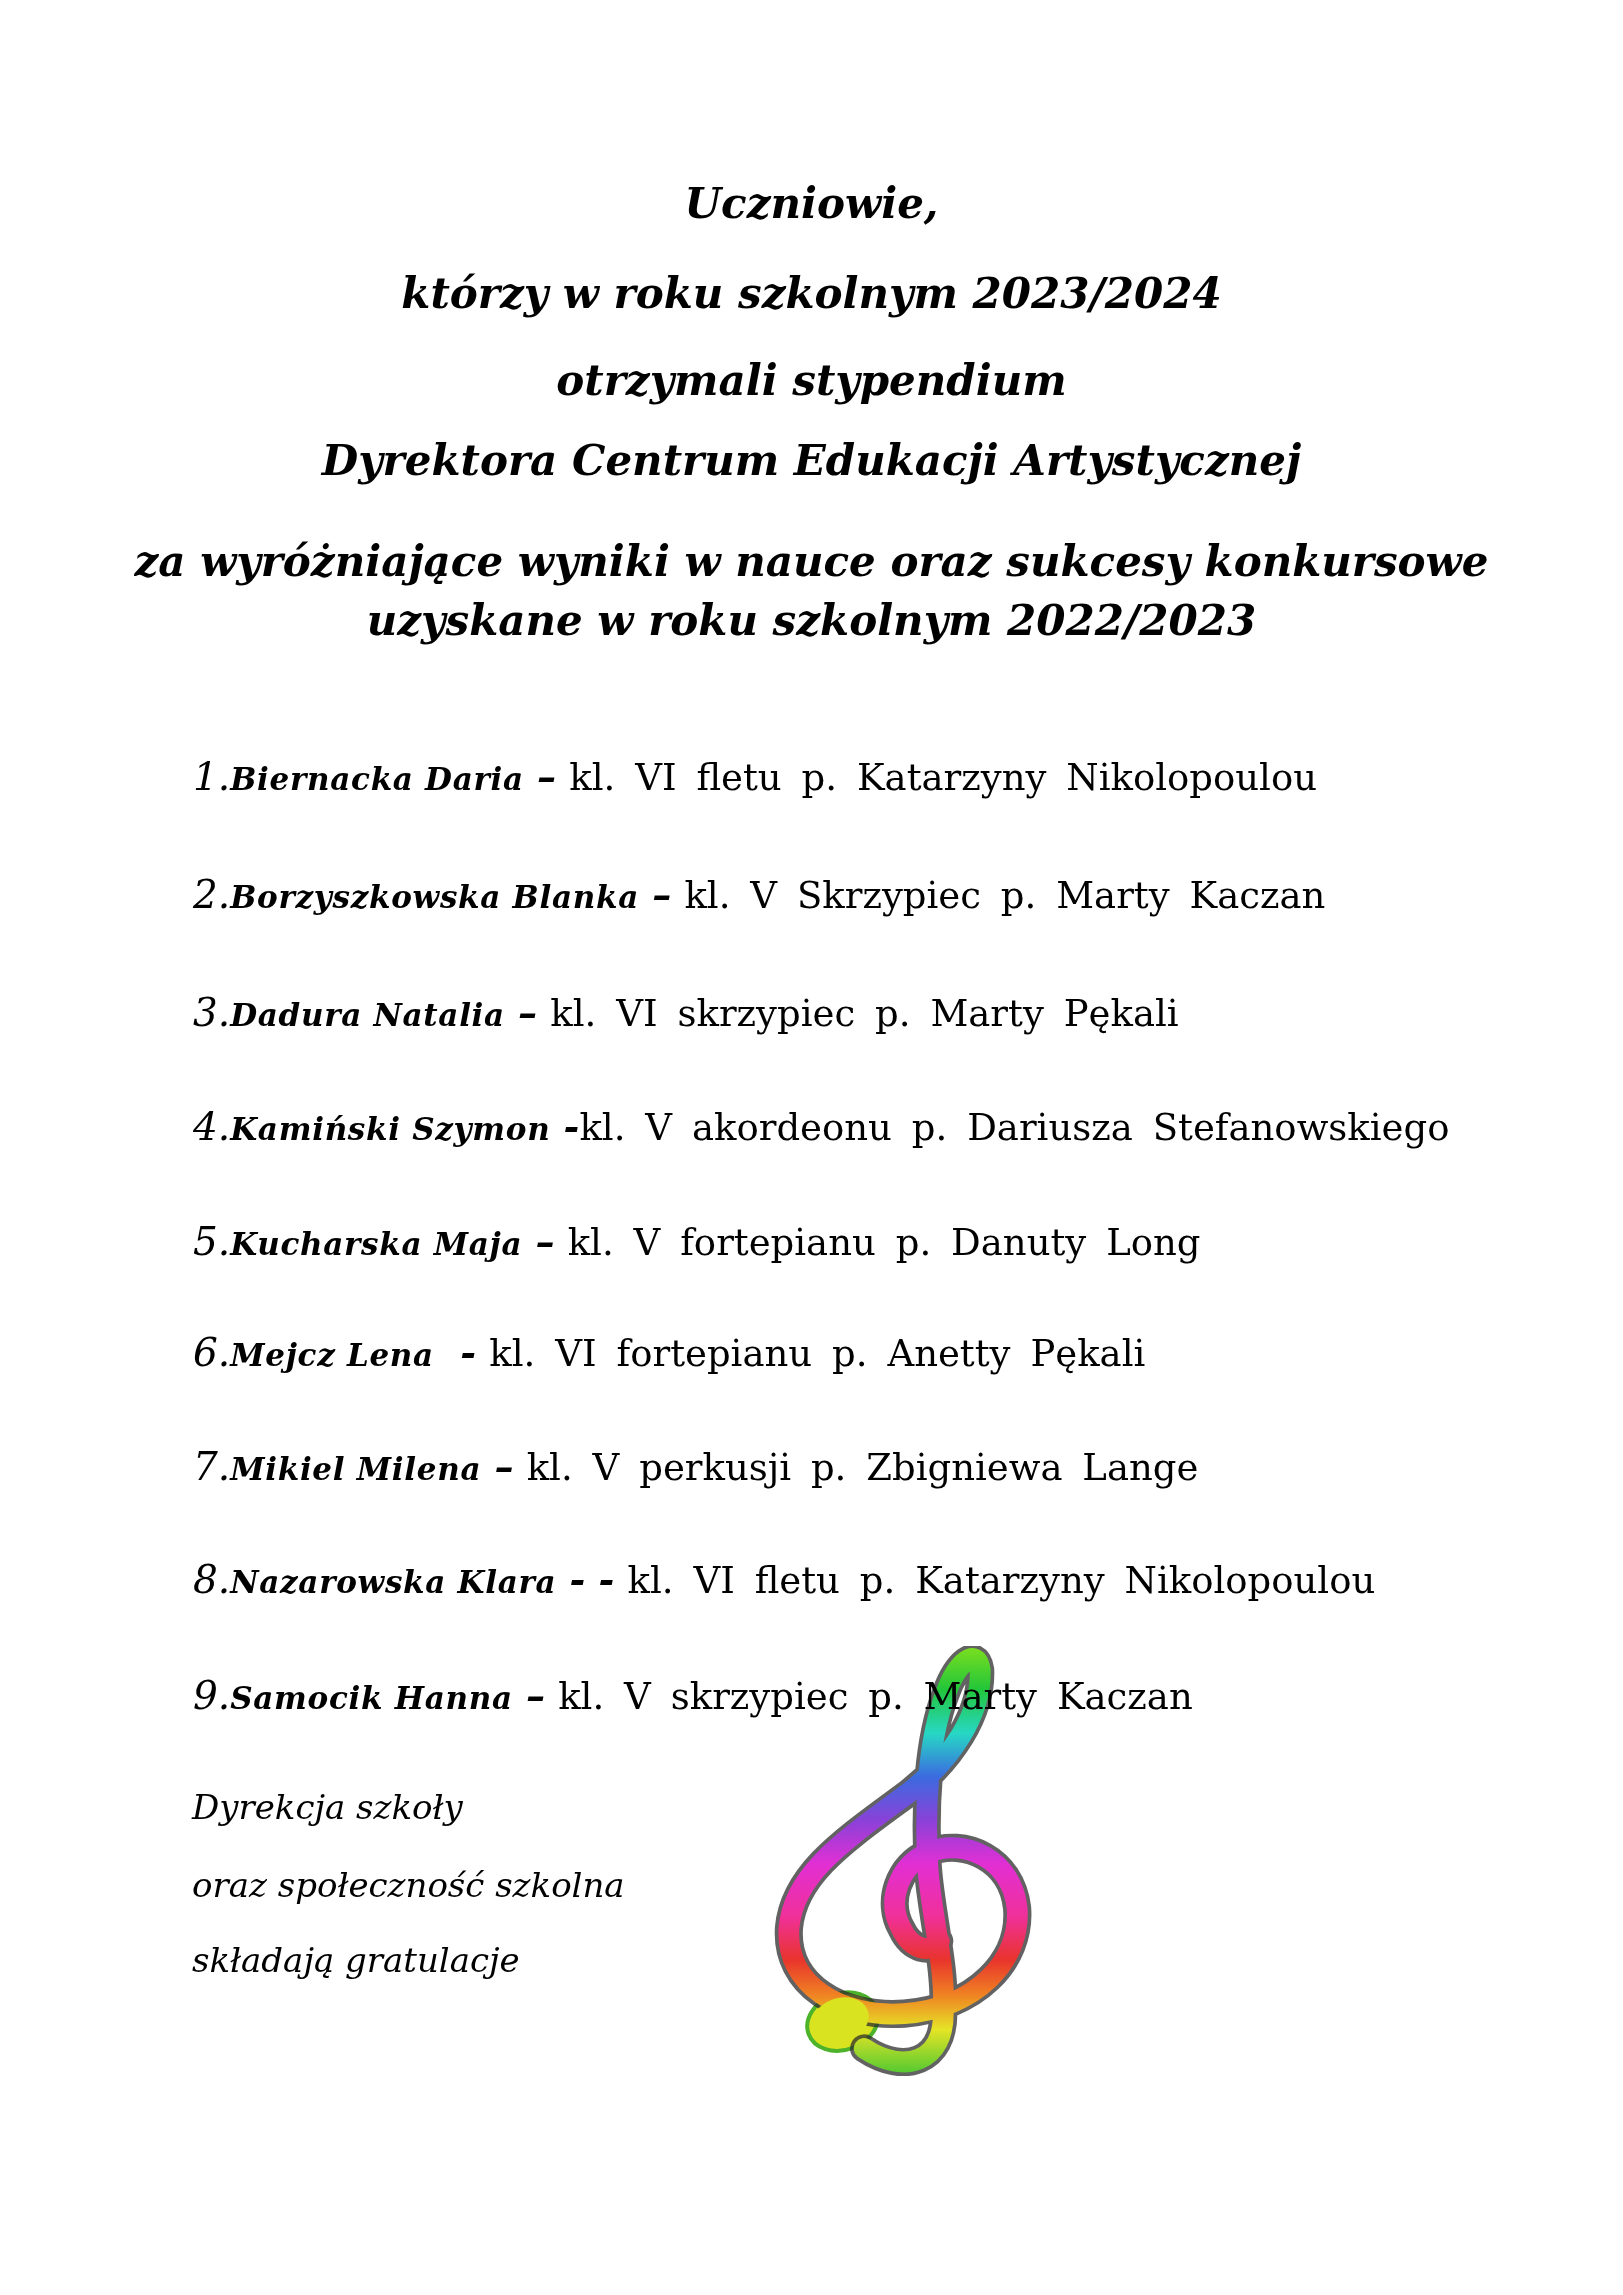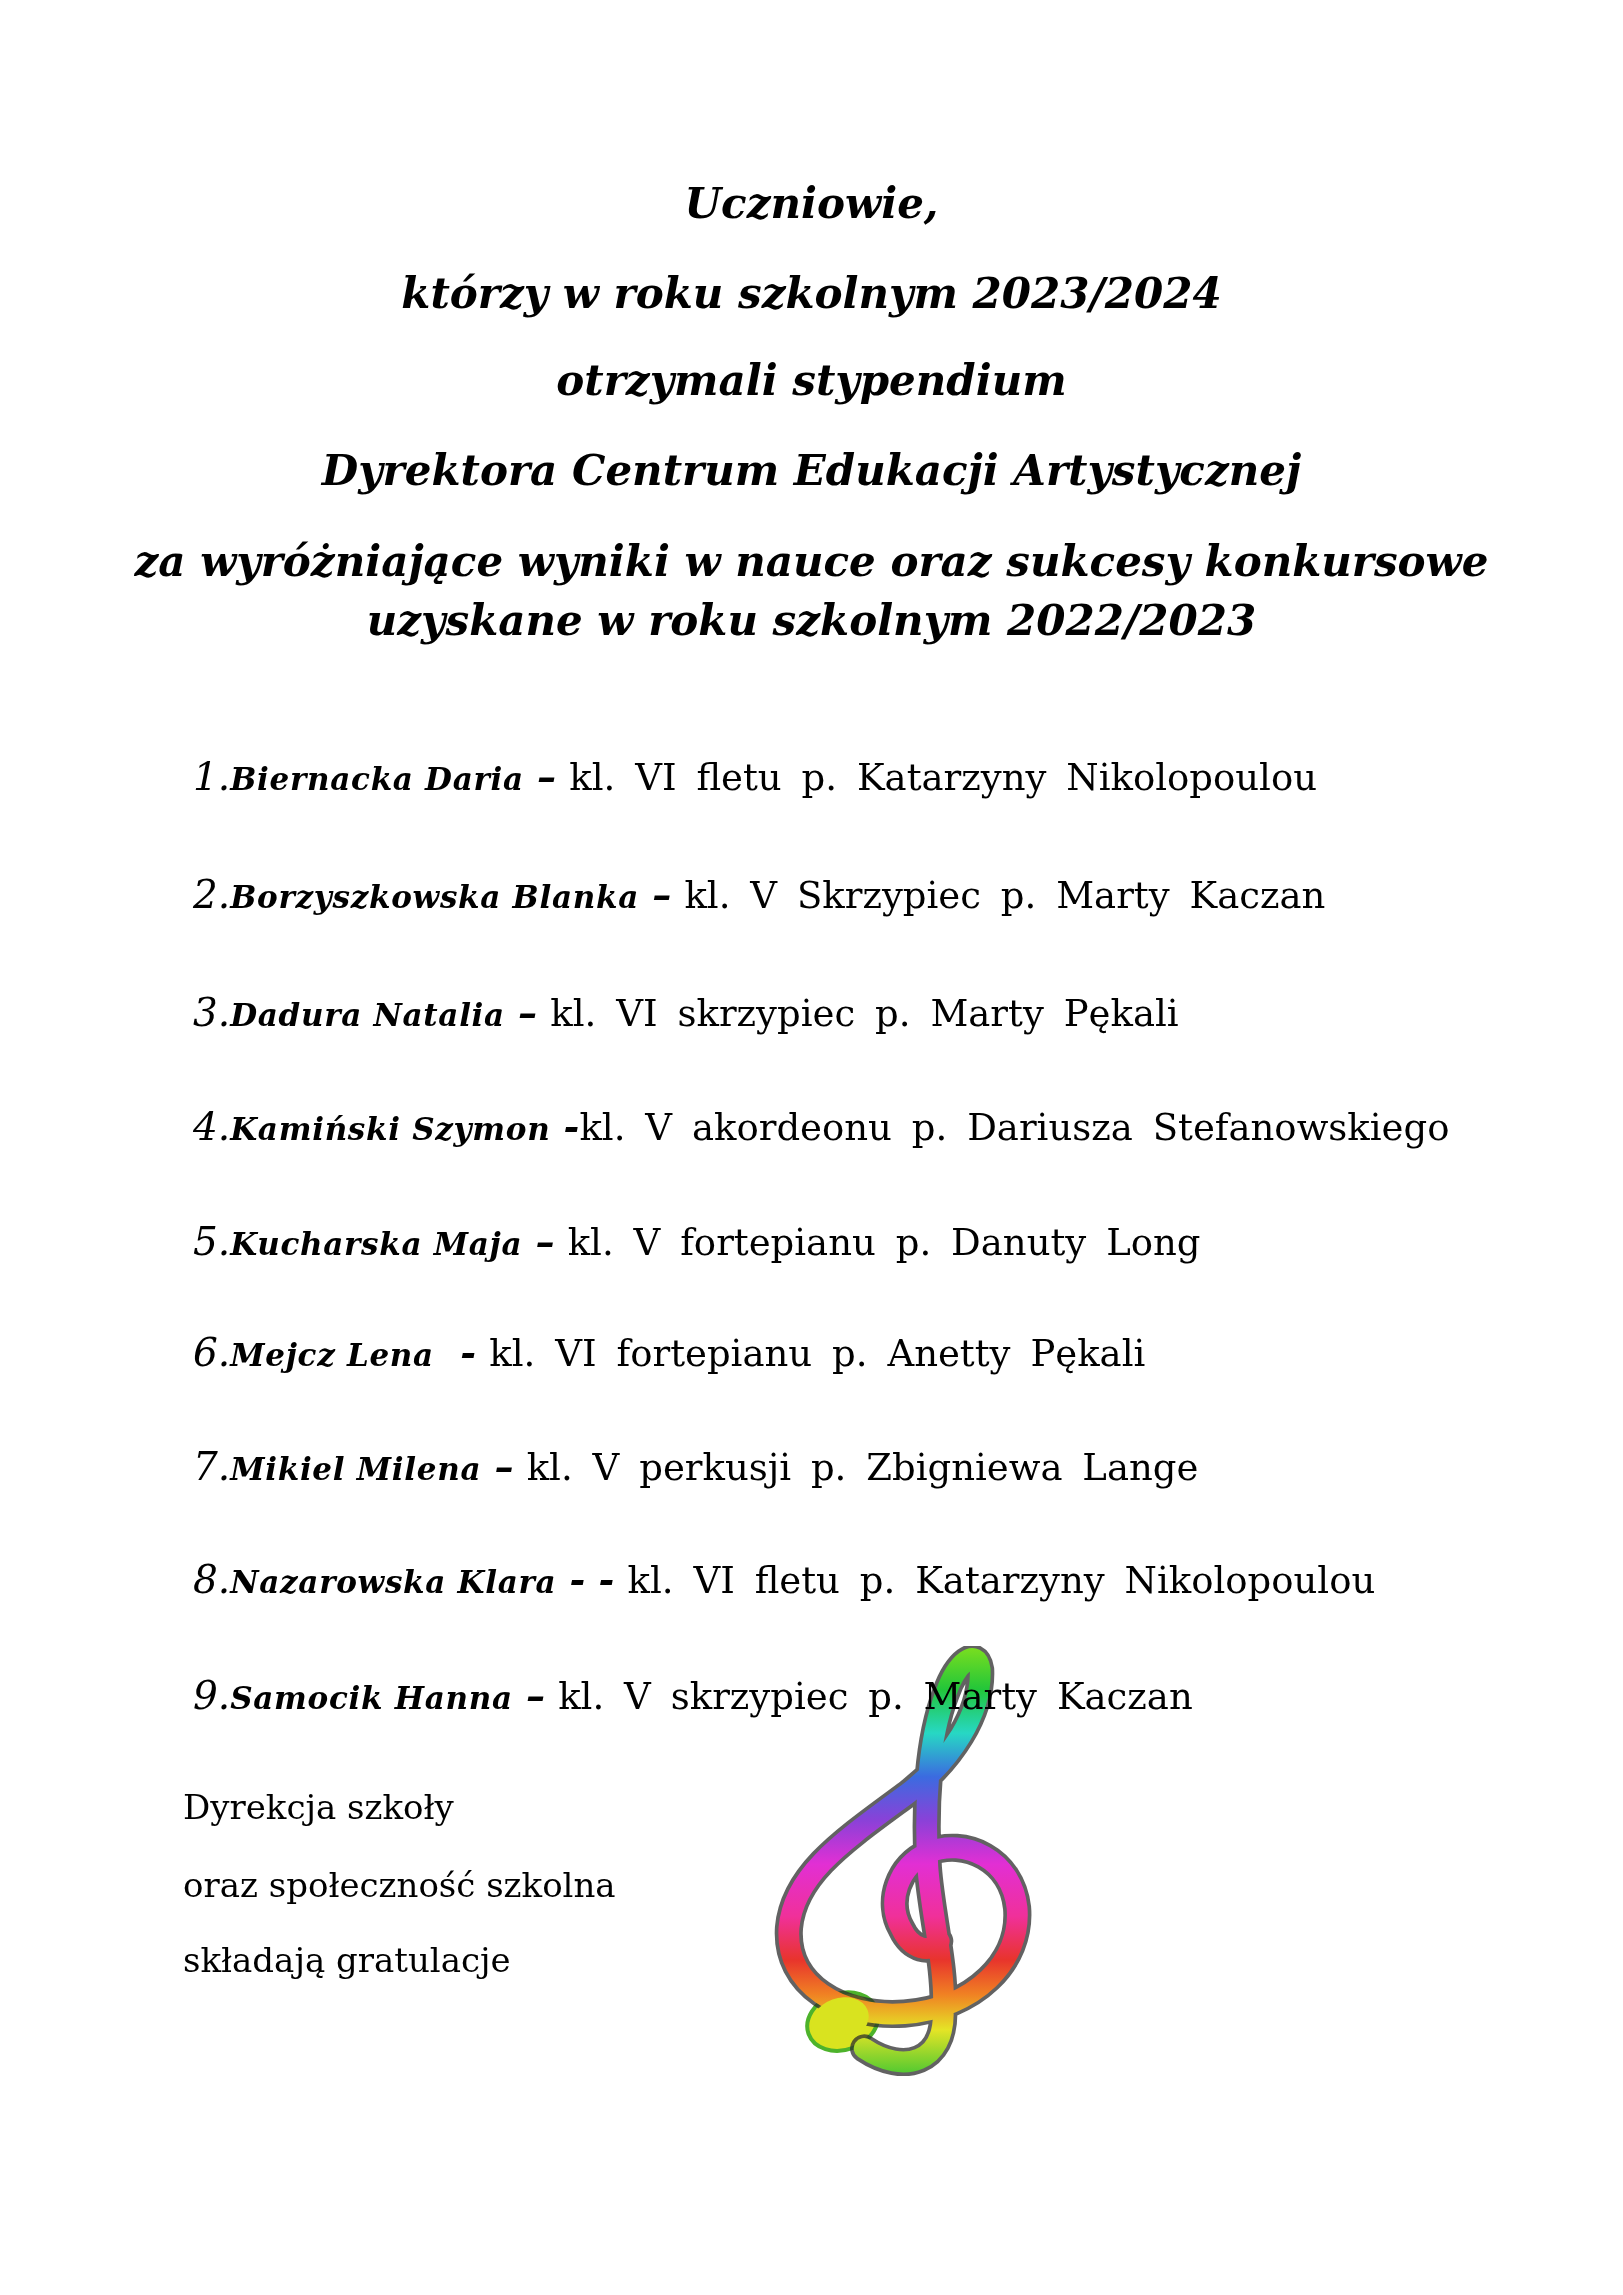--- a/index.html
+++ b/index.html
@@ -19,39 +19,39 @@
   }
   .row{
     position:absolute;left:193px;white-space:nowrap;
     line-height:1;z-index:2;
   }
   .num{font-style:italic;font-weight:normal;font-size:39px;}
   .name{font-style:italic;font-weight:bold;font-size:31px;letter-spacing:0.7px;}
   .sep{font-style:italic;font-weight:bold;font-size:38px;white-space:pre;}
   .details{font-weight:normal;font-size:37px;word-spacing:0.22em;}
   .f-line{
-    position:absolute;left:183px;white-space:nowrap;
-    font-size:34px;line-height:1;z-index:2;
+    position:absolute;left:192px;white-space:nowrap;
+    font-style:italic;font-size:34px;line-height:1;z-index:2;
   }
   .clef{
     position:absolute;left:770px;top:1646px;width:262px;height:436px;
     z-index:1;
   }
   .clef svg{display:block;width:100%;height:100%;}
 </style>
 </head>
 <body>
 
 <div class="page">
 
   <div>
     <div class="h-line" style="top:183px">Uczniowie,</div>
     <div class="h-line" style="top:273px">którzy w roku szkolnym 2023/2024</div>
     <div class="h-line" style="top:360px">otrzymali stypendium</div>
-    <div class="h-line" style="top:450px">Dyrektora Centrum Edukacji Artystycznej</div>
+    <div class="h-line" style="top:440px">Dyrektora Centrum Edukacji Artystycznej</div>
     <div class="h-line" style="top:541px">za wyróżniające wyniki w nauce oraz sukcesy konkursowe</div>
     <div class="h-line" style="top:600px">uzyskane w roku szkolnym 2022/2023</div>
   </div>
 
   <div>
     <div class="row" style="top:757px"><span class="num">1.</span><span class="name">Biernacka Daria</span><span class="sep"> – </span><span class="details">kl. VI fletu p. Katarzyny Nikolopoulou</span></div>
     <div class="row" style="top:875px"><span class="num">2.</span><span class="name">Borzyszkowska Blanka</span><span class="sep"> – </span><span class="details">kl. V Skrzypiec p. Marty Kaczan</span></div>
     <div class="row" style="top:993px"><span class="num">3.</span><span class="name">Dadura Natalia</span><span class="sep"> – </span><span class="details">kl. VI skrzypiec p. Marty Pękali</span></div>
     <div class="row" style="top:1107px"><span class="num">4.</span><span class="name">Kamiński Szymon</span><span class="sep"> -</span><span class="details">kl. V akordeonu p. Dariusza Stefanowskiego</span></div>
     <div class="row" style="top:1222px"><span class="num">5.</span><span class="name">Kucharska Maja</span><span class="sep"> – </span><span class="details">kl. V fortepianu p. Danuty Long</span></div>

